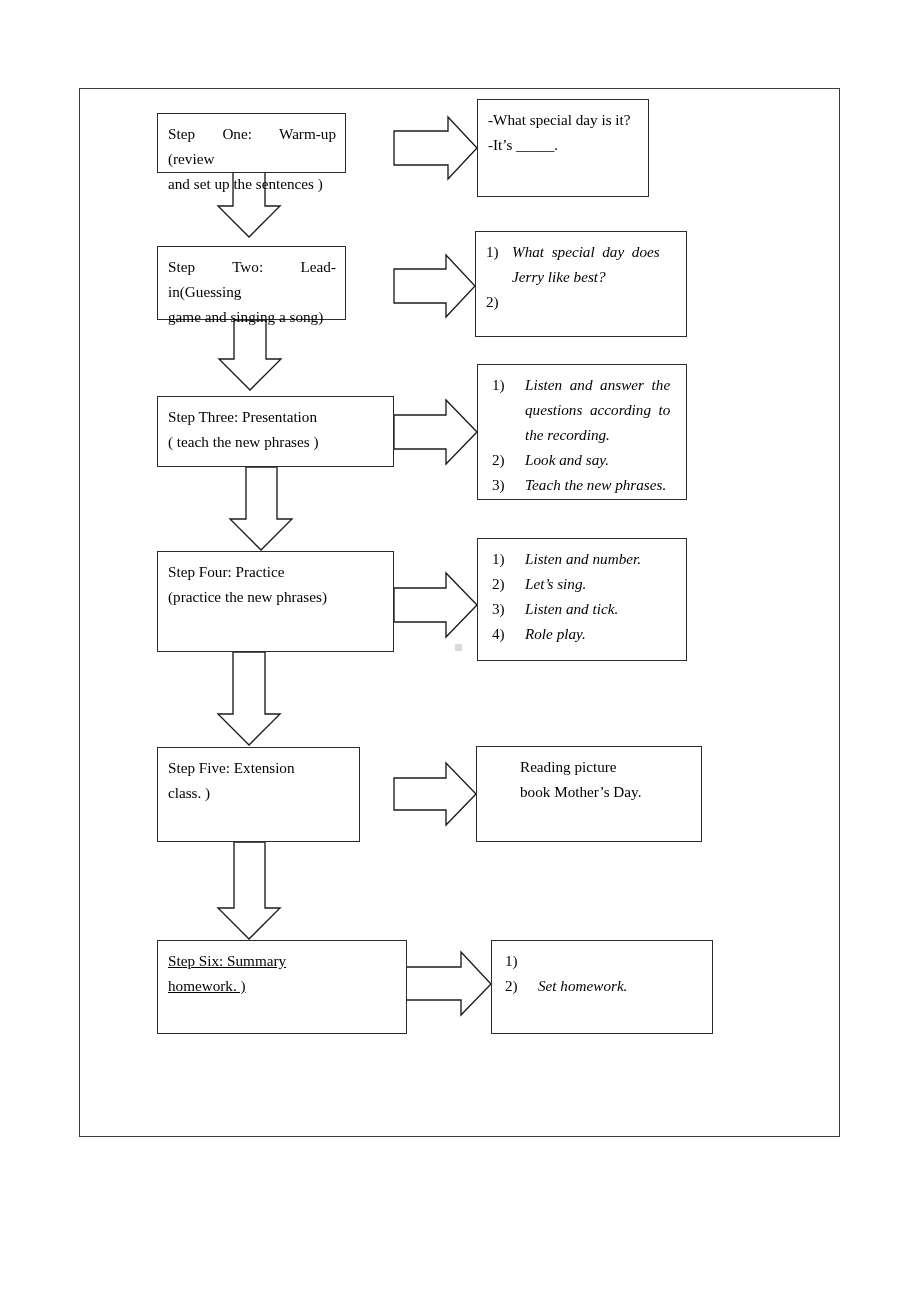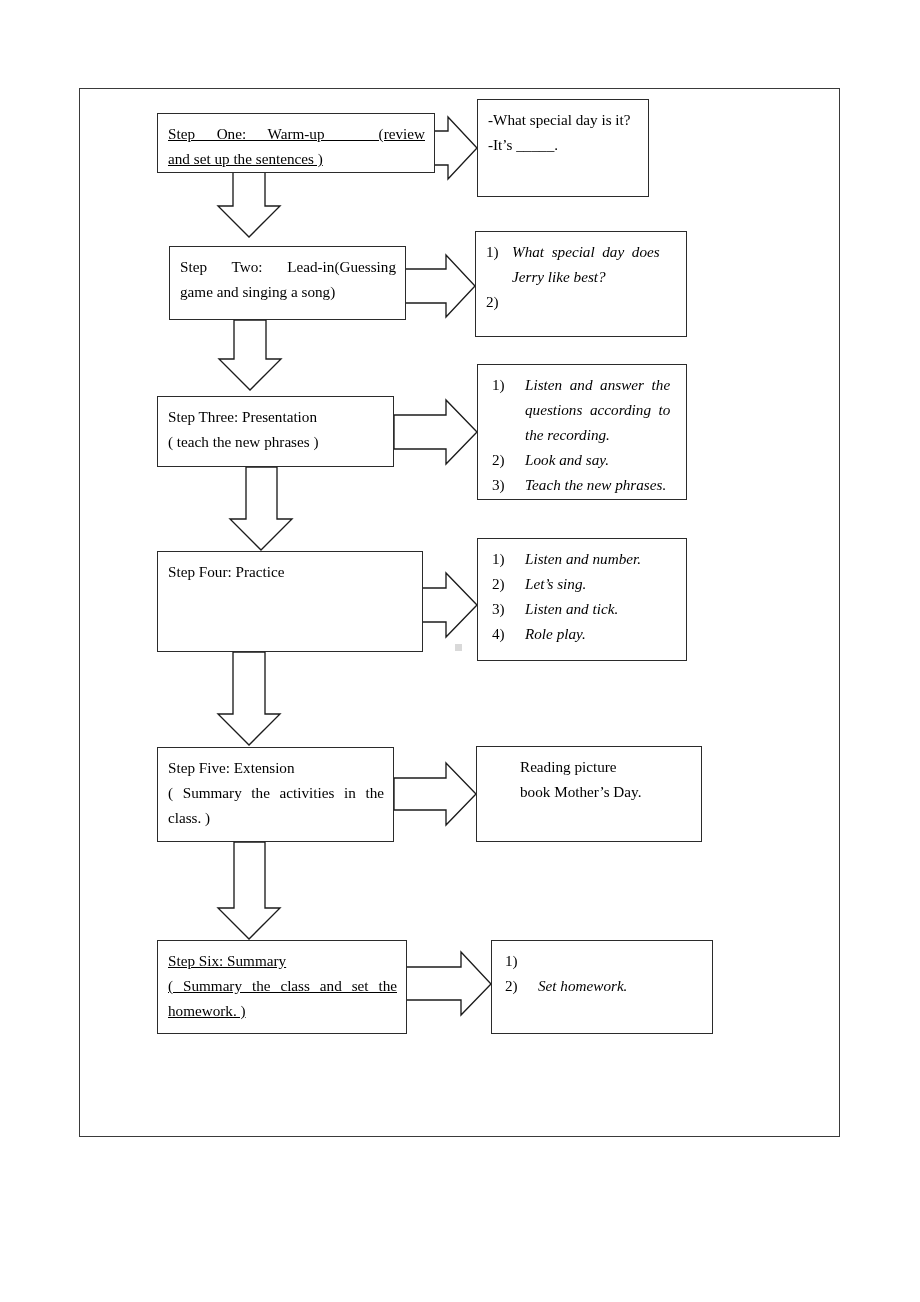--- a/index.html
+++ b/index.html
@@ -118,31 +118,31 @@
 
   <path d="M234,320 L234,359 L219,359 L250,390 L281,359 L266,359 L266,320 Z"></path>
 
   <path d="M246,467 L246,519 L230,519 L261,550 L292,519 L277,519 L277,467 Z"></path>
 
   <path d="M233,652 L233,714 L218,714 L249,745 L280,714 L265,714 L265,652 Z"></path>
 
   <path d="M234,842 L234,908 L218,908 L249,939 L280,908 L265,908 L265,842 Z"></path>
 </svg>
 
-<div class="node just" style="left:157px; top:113px; width:278px; height:60px;text-decoration:underline;">
+<div class="node just" style="left:157px; top:113px; width:189px; height:60px;">
   <span class="ln j">Step  One:  Warm-up     (review</span>
   <span class="ln">and set up the sentences )</span>
 </div>
 
 <div class="node" style="left:477px; top:99px; width:172px; height:98px;">
   <span class="ln">-What special day is it?</span>
   <span class="ln">-It’s _____.</span>
 </div>
 
-<div class="node just" style="left:157px; top:246px; width:237px; height:74px;margin-left:12px;">
+<div class="node just" style="left:157px; top:246px; width:189px; height:74px;">
   <span class="ln j">Step    Two:    Lead-in(Guessing</span>
   <span class="ln">game and singing a song)</span>
 </div>
 
 <div class="node" style="left:475px; top:231px; width:212px; height:106px;">
   <div class="numlist">
     <div class="item">
       <span class="marker">1)</span>
       <span class="txt">
         <span class="ln j">What  special  day  does</span>
@@ -178,22 +178,23 @@
     </div>
     <div class="item">
       <span class="marker wide">3)</span>
       <span class="txt">
         <span class="ln">Teach the new phrases.</span>
       </span>
     </div>
   </div>
 </div>
 
-<div class="node" style="left:157px; top:551px; width:266px; height:101px;">
+<div class="node" style="left:157px; top:551px; width:237px; height:101px;">
   <span class="ln">Step Four: Practice</span>
+  <span class="ln">(practice the new phrases)</span>
 </div>
 
 <div class="node" style="left:477px; top:538px; width:210px; height:123px; padding-left:14px;">
   <div class="numlist">
     <div class="item">
       <span class="marker wide">1)</span>
       <span class="txt">
           <span class="ln">Listen and number.</span>
         </span>
     </div>
@@ -211,34 +212,32 @@
     </div>
     <div class="item">
       <span class="marker wide">4)</span>
       <span class="txt">
           <span class="ln">Role play.</span>
         </span>
     </div>
   </div>
 </div>
 
-<div class="node just" style="left:157px; top:747px; width:237px; height:95px;">
+<div class="node just" style="left:157px; top:747px; width:203px; height:95px;">
   <span class="ln">Step Five: Extension</span>
-  <span class="ln j">(  Summary  the  activities  in  the</span>
   <span class="ln">class. )</span>
 </div>
 
 <div class="node" style="left:476px; top:746px; width:226px; height:96px;padding-left:43px;">
   <span class="ln">Reading picture</span>
   <span class="ln">book Mother’s Day.</span>
 </div>
 
 <div class="node just" style="left:157px; top:940px; width:250px; height:94px;text-decoration:underline;">
   <span class="ln">Step Six: Summary</span>
-  <span class="ln j">(  Summary  the  class  and  set  the</span>
   <span class="ln">homework. )</span>
 </div>
 
 <div class="node" style="left:491px; top:940px; width:222px; height:94px; padding-left:13px;">
   <div class="numlist">
     <div class="item">
       <span class="marker wide">1)</span>
     </div>
     <div class="item">
       <span class="marker wide">2)</span>

